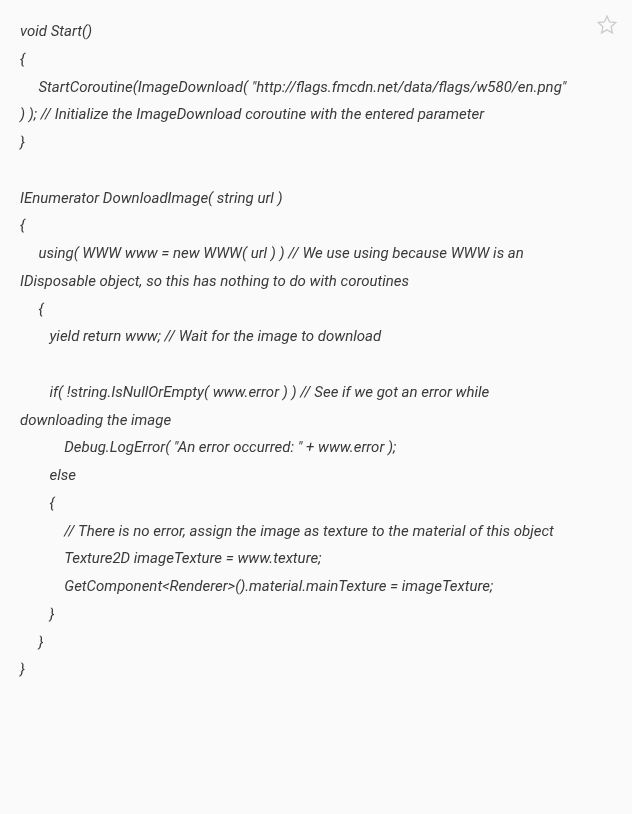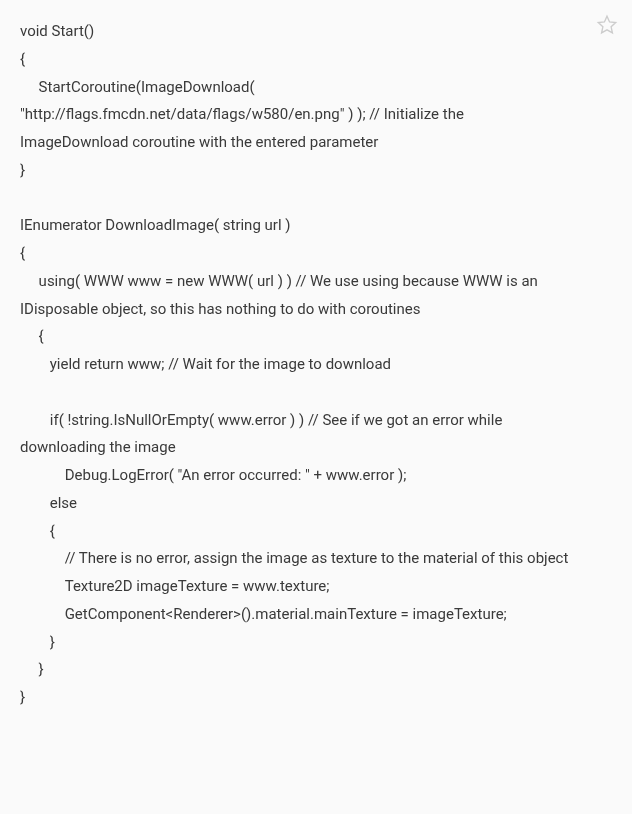--- a/index.html
+++ b/index.html
@@ -31,20 +31,21 @@
       height: 100%;
       fill: none;
       stroke: #cccccc;
       stroke-width: 1.5;
     }
     .code-block {
       white-space: pre-wrap;
       word-wrap: break-word;
       font-family: Roboto, Arial, sans-serif;
       padding-right: 40px;
+      font-style: italic;
     }
   </style>
 </head>
 <body>
 
 <div class="star-icon">
   <svg viewBox="0 0 24 24">
     <path d="M12 2.5 L14.8 8.7 L21.5 9.4 L16.5 14 L17.9 20.6 L12 17.3 L6.1 20.6 L7.5 14 L2.5 9.4 L9.2 8.7 Z"></path>
   </svg>
 </div>

